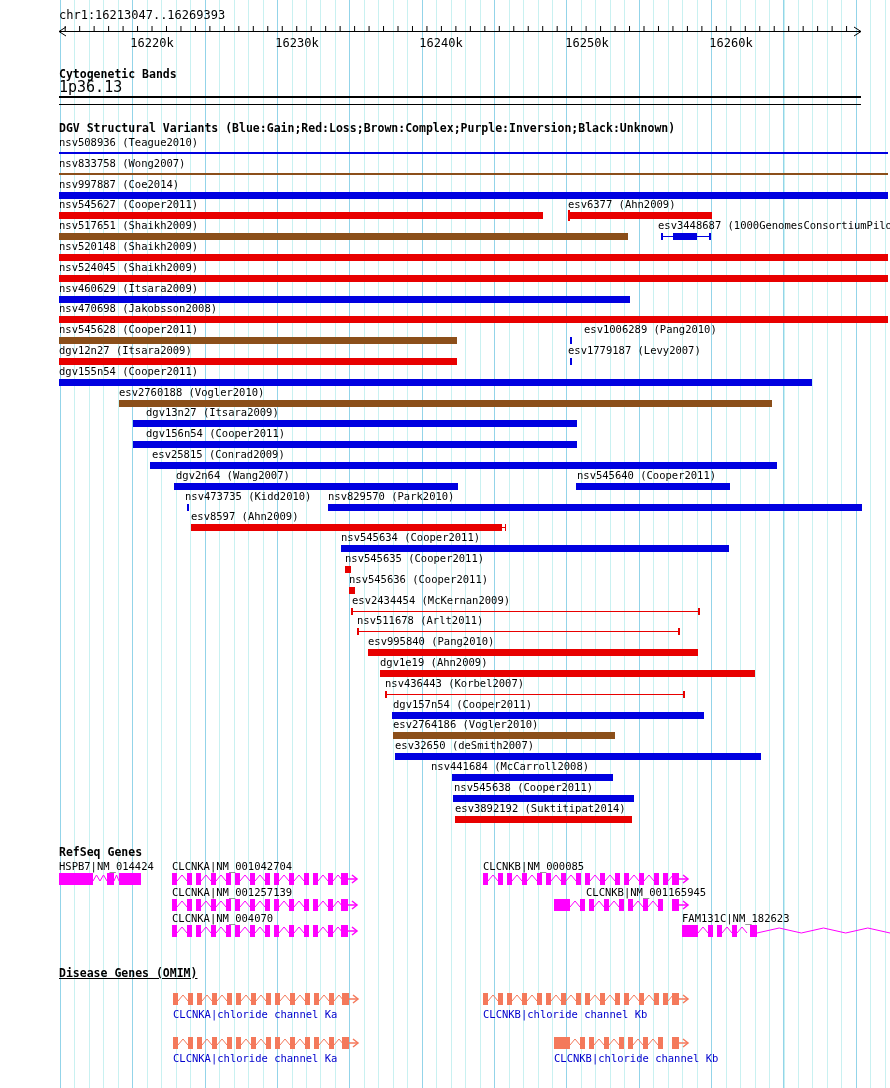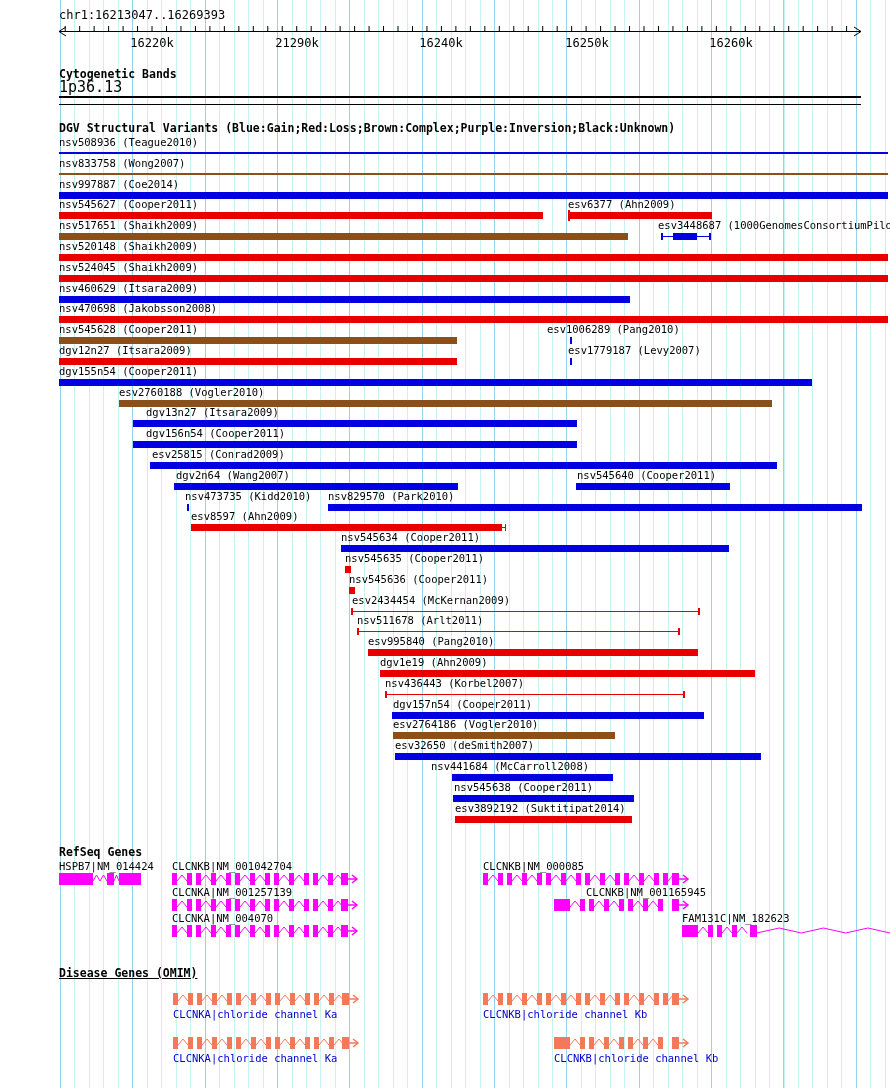--- a/index.html
+++ b/index.html
@@ -79,21 +79,21 @@
     <line x1="759.7600000000009" y1="26" x2="759.7600000000009" y2="31" stroke="#000"></line>
     <line x1="774.2300000000009" y1="26" x2="774.2300000000009" y2="31" stroke="#000"></line>
     <line x1="788.700000000001" y1="26" x2="788.700000000001" y2="31" stroke="#000"></line>
     <line x1="803.170000000001" y1="26" x2="803.170000000001" y2="31" stroke="#000"></line>
     <line x1="817.640000000001" y1="26" x2="817.640000000001" y2="31" stroke="#000"></line>
     <line x1="832.110000000001" y1="26" x2="832.110000000001" y2="31" stroke="#000"></line>
     <line x1="846.5800000000011" y1="26" x2="846.5800000000011" y2="31" stroke="#000"></line>
   </svg>
 <div id="ruler-labels">
     <div class="abs rul" style="left: 152px; top: 36px; transform: translateX(-50%);">16220k</div>
-    <div class="abs rul" style="left: 297px; top: 36px; transform: translateX(-50%);">21290k</div>
+    <div class="abs rul" style="left: 297px; top: 36px; transform: translateX(-50%);">16230k</div>
     <div class="abs rul" style="left: 441px; top: 36px; transform: translateX(-50%);">16240k</div>
     <div class="abs rul" style="left: 587px; top: 36px; transform: translateX(-50%);">16250k</div>
     <div class="abs rul" style="left: 731px; top: 36px; transform: translateX(-50%);">16260k</div>
   </div>
 
 <div class="abs hdr" style="left:59px;top:67px;">Cytogenetic Bands</div>
 <div class="abs lbl" style="left:59px;top:81px;font-size:15px;">1p36.13</div>
 <div id="bandbox"></div>
 
 <div class="abs hdr" style="left:59px;top:121px;">DGV Structural Variants (Blue:Gain;Red:Loss;Brown:Complex;Purple:Inversion;Black:Unknown)</div>
@@ -121,21 +121,21 @@
     <div class="abs lbl" style="left: 59px; top: 240px;">nsv520148 (Shaikh2009)</div>
     <div class="bar" style="left: 59px; top: 254px; width: 829px; height: 7px; background: rgb(232, 0, 0);"></div>
     <div class="abs lbl" style="left: 59px; top: 261px;">nsv524045 (Shaikh2009)</div>
     <div class="bar" style="left: 59px; top: 275px; width: 829px; height: 7px; background: rgb(232, 0, 0);"></div>
     <div class="abs lbl" style="left: 59px; top: 282px;">nsv460629 (Itsara2009)</div>
     <div class="bar" style="left: 59px; top: 296px; width: 571px; height: 7px; background: rgb(0, 0, 224);"></div>
     <div class="abs lbl" style="left: 59px; top: 302px;">nsv470698 (Jakobsson2008)</div>
     <div class="bar" style="left: 59px; top: 316px; width: 829px; height: 7px; background: rgb(232, 0, 0);"></div>
     <div class="abs lbl" style="left: 59px; top: 323px;">nsv545628 (Cooper2011)</div>
     <div class="bar" style="left: 59px; top: 337px; width: 398px; height: 7px; background: rgb(139, 79, 26);"></div>
-    <div class="abs lbl" style="left: 547px; top: 323px;">esv1006289 (Pang2010)</div>
+    <div class="abs lbl" style="left: 584px; top: 323px;">esv1006289 (Pang2010)</div>
     <div class="bar" style="left: 570px; top: 337px; width: 2px; height: 7px; background: rgb(0, 0, 224);"></div>
     <div class="abs lbl" style="left: 59px; top: 344px;">dgv12n27 (Itsara2009)</div>
     <div class="bar" style="left: 59px; top: 358px; width: 398px; height: 7px; background: rgb(232, 0, 0);"></div>
     <div class="abs lbl" style="left: 568px; top: 344px;">esv1779187 (Levy2007)</div>
     <div class="bar" style="left: 570px; top: 358px; width: 2px; height: 7px; background: rgb(0, 0, 224);"></div>
     <div class="abs lbl" style="left: 59px; top: 365px;">dgv155n54 (Cooper2011)</div>
     <div class="bar" style="left: 59px; top: 379px; width: 753px; height: 7px; background: rgb(0, 0, 224);"></div>
     <div class="abs lbl" style="left: 119px; top: 386px;">esv2760188 (Vogler2010)</div>
     <div class="bar" style="left: 119px; top: 400px; width: 653px; height: 7px; background: rgb(139, 79, 26);"></div>
     <div class="abs lbl" style="left: 146px; top: 406px;">dgv13n27 (Itsara2009)</div>
@@ -201,21 +201,21 @@
 <div class="abs hdr" style="left:59px;top:845px;">RefSeq Genes</div>
 <div id="refseq-genes">
     <div class="abs lbl" style="left: 59px; top: 860px;">HSPB7|NM_014424</div>
     <svg width="82" height="16" style="left: 59px; top: 872px;">
       <rect x="0" y="1" width="34" height="12" fill="#ff00ff"></rect>
       <path d="M34 9 L37.5 3 L41.0 9 L44.5 3 L48.0 9" fill="none" stroke="#ff00ff" stroke-width="1"></path>
       <rect x="48" y="1" width="7" height="12" fill="#ff00ff"></rect>
       <path d="M55 9 L57.5 3 L60.0 9" fill="none" stroke="#ff00ff" stroke-width="1"></path>
       <rect x="60" y="1" width="22" height="12" fill="#ff00ff"></rect>
     </svg>
-    <div class="abs lbl" style="left: 172px; top: 860px;">CLCNKB|NM_001042704</div>
+    <div class="abs lbl" style="left: 172px; top: 860px;">CLCNKA|NM_001042704</div>
     <svg width="190" height="16" style="left: 172px; top: 872px;">
       <rect x="0" y="1" width="5" height="12" fill="#ff00ff"></rect>
       <path d="M5 9 L10.0 3 L15.0 9" fill="none" stroke="#ff00ff" stroke-width="1"></path>
       <rect x="15" y="1" width="5" height="12" fill="#ff00ff"></rect>
       <rect x="24" y="1" width="5" height="12" fill="#ff00ff"></rect>
       <path d="M29 9 L34.0 3 L39.0 9" fill="none" stroke="#ff00ff" stroke-width="1"></path>
       <rect x="39" y="1" width="5" height="12" fill="#ff00ff"></rect>
       <path d="M44 9 L49.0 3 L54.0 9" fill="none" stroke="#ff00ff" stroke-width="1"></path>
       <rect x="54" y="1" width="5" height="12" fill="#ff00ff"></rect>
       <rect x="63" y="1" width="5" height="12" fill="#ff00ff"></rect>

